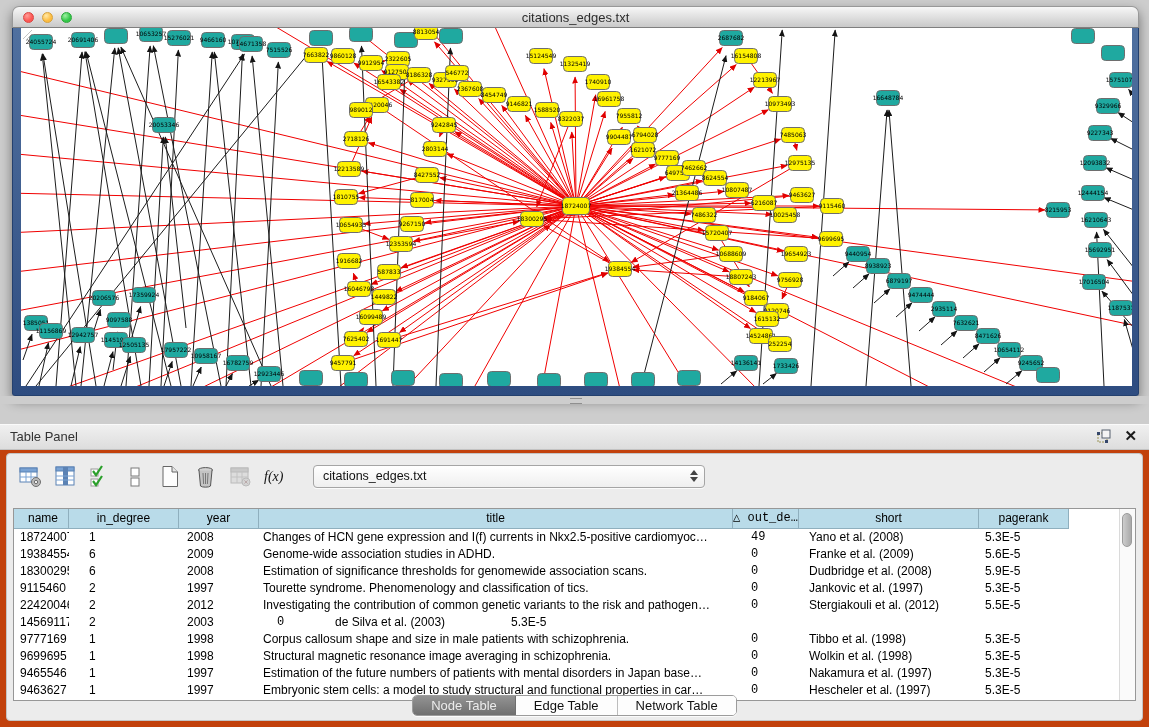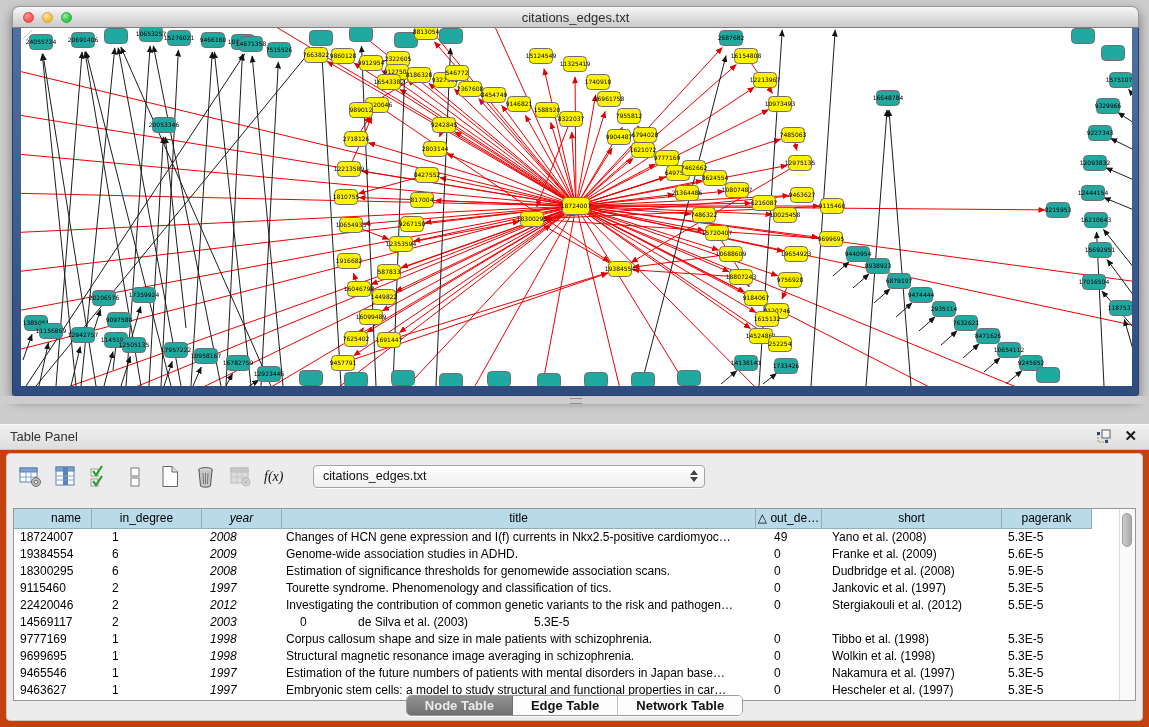--- a/index.html
+++ b/index.html
@@ -59,32 +59,32 @@
   .arr-dn{width:0;height:0;border-left:4px solid transparent;border-right:4px solid transparent;border-top:5px solid #444;}
 
   .twrap{position:absolute;left:6px;top:54px;right:6px;height:191px;border:1px solid #979797;
          background:#fff;overflow:hidden;}
   .thr{display:flex;height:20px;}
   .th{background:#b9dbe9;border-right:1px solid #8fafbe;border-bottom:1px solid #8fafbe;
       font-size:12px;line-height:19px;text-align:center;color:#000;box-sizing:border-box;
       white-space:nowrap;overflow:hidden;}
   .tr{display:flex;height:17px;font-size:12px;line-height:17px;color:#000;}
   .td{white-space:nowrap;overflow:hidden;box-sizing:border-box;}
-  .c0{width:78px;} .c1{width:110px;} .c2{width:80px;font-style:italic;} .c3{width:474px;}
-  .c4{width:66px;} .c5{width:180px;} .c6{width:90px;}
+  .c0{width:55px;} .c1{width:110px;} .c2{width:80px;} .c3{width:474px;}
+  .c4{width:66px;font-family:Liberation Mono, monospace;} .c5{width:180px;} .c6{width:90px;}
   .th.c0{text-align:right;padding-right:10px;}
   .td.c0{padding-left:6px;} .td.c1{padding-left:20px;} .td.c2{padding-left:8px;}
   .td.c3{padding-left:4px;} .td.c4{padding-left:18px;} .td.c5{padding-left:10px;}
   .td.c6{padding-left:6px;}
   .vscroll{position:absolute;right:0;top:0;width:15px;height:100%;background:#fafafa;
            border-left:1px solid #dadada;}
   .vthumb{position:absolute;left:2px;top:4px;width:10px;height:34px;border-radius:6px;
           background:linear-gradient(90deg,#cdcdcd,#a9a9a9);border:1px solid #9b9b9b;box-sizing:border-box;}
 
-  .tabs{position:absolute;left:0;right:0;bottom:4px;display:flex;justify-content:center;font-weight:bold;}
+  .tabs{position:absolute;left:0;right:0;bottom:4px;display:flex;justify-content:center;}
   .seg{display:flex;border:1px solid #9c9c9c;border-radius:5px;overflow:hidden;background:#fff;
        box-shadow:0 1px 0 rgba(255,255,255,.8);}
   .tab{padding:2px 18px;font-size:13px;color:#111;border-right:1px solid #bdbdbd;background:#fdfdfd;}
   .tab:last-child{border-right:none;}
   .tab.sel{background:linear-gradient(#939393,#6f6f6f);color:#ececec;border-right-color:#6f6f6f;}
 
   .status{position:absolute;left:0;bottom:0;width:1149px;height:26px;}
   .memlbl{position:absolute;right:40px;top:0;line-height:25px;font-size:11px;color:#222;}
   .memdot{position:absolute;right:18px;top:6px;width:13px;height:13px;border-radius:50%;
           background:radial-gradient(circle at 35% 30%,#a9f0a9,#4fd052 65%);border:1px solid #57a857;box-sizing:border-box;}

